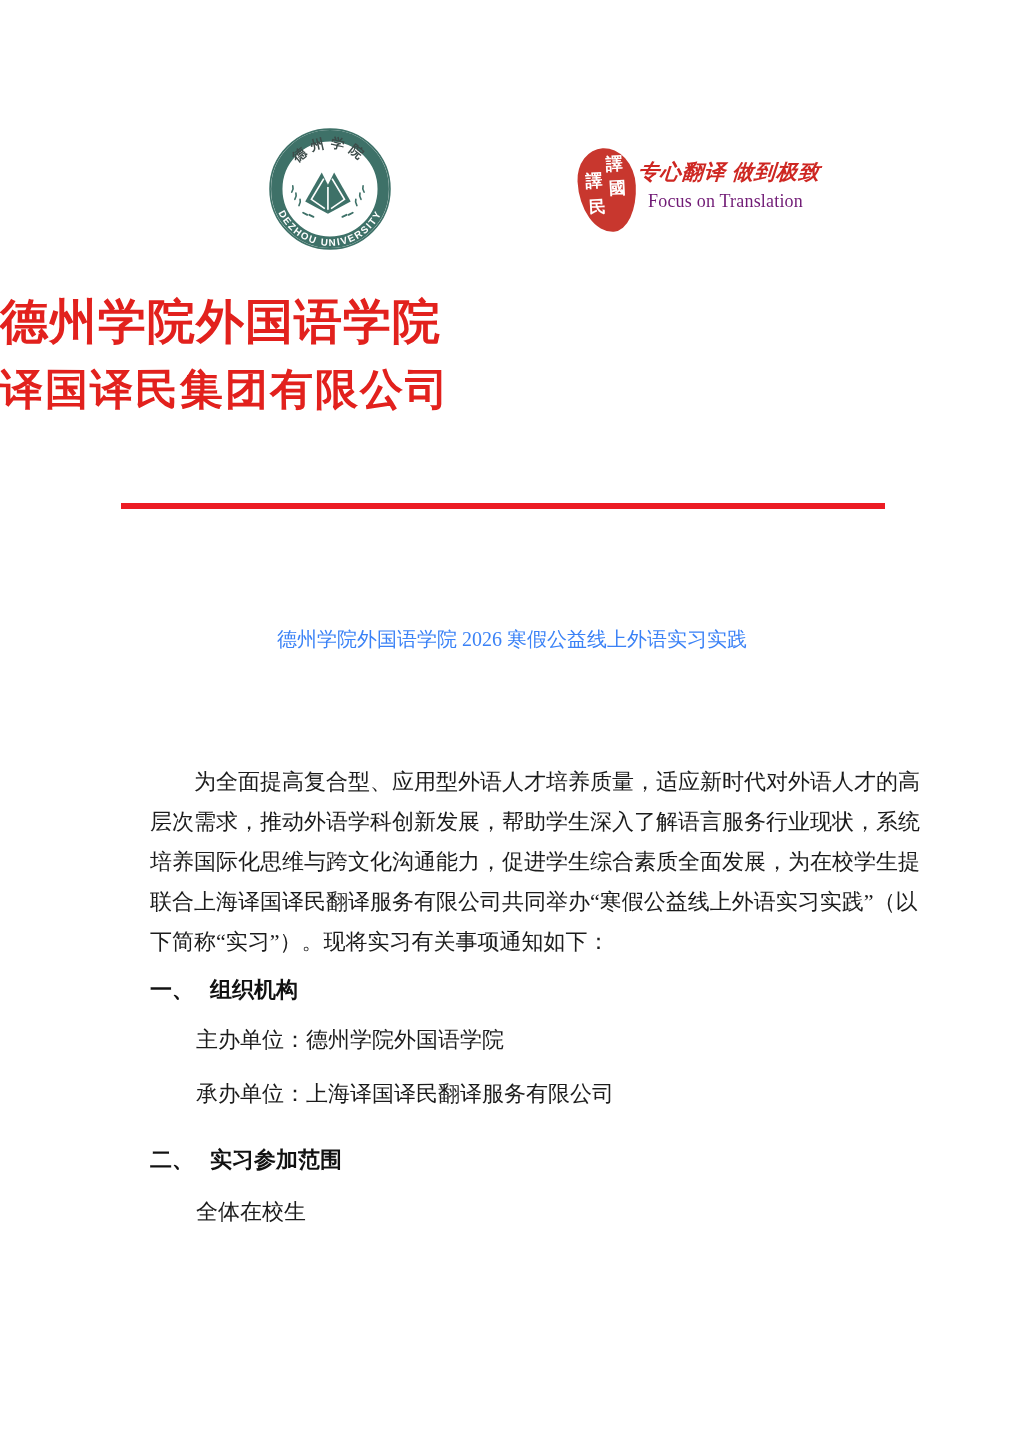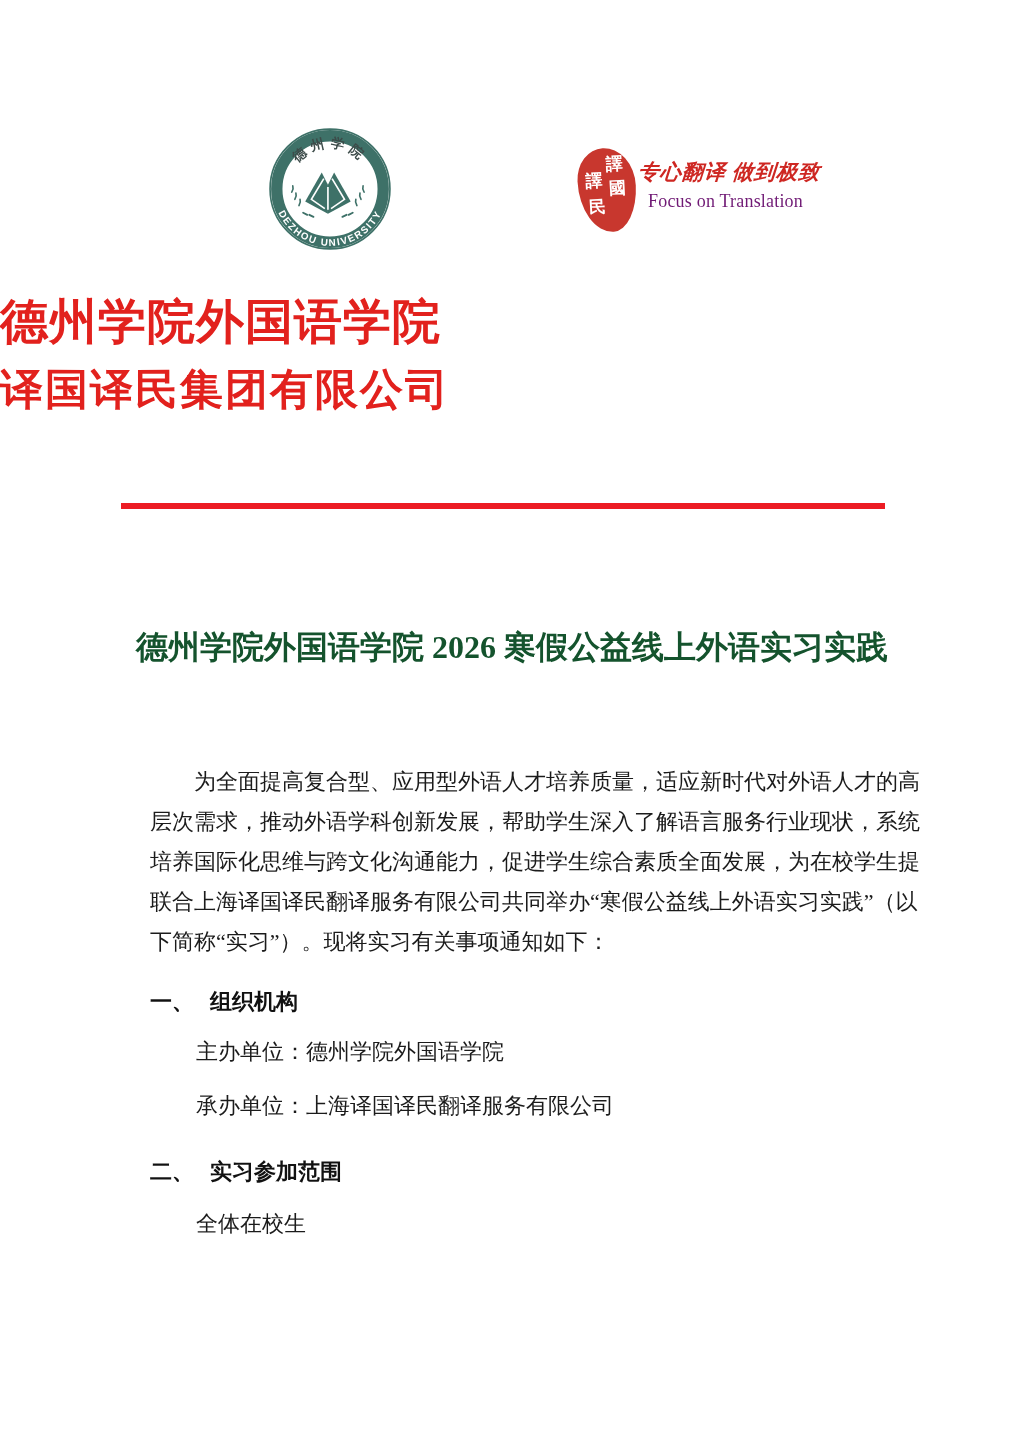--- a/index.html
+++ b/index.html
@@ -50,37 +50,37 @@
   .letterhead1 { top:290px; font-size:48px; line-height:64px; letter-spacing:1px; }
   .letterhead2 { top:360px; font-size:43px; line-height:60px; letter-spacing:2px; }
   .red-rule {
     position:absolute; left:121px; top:503px; width:764px; height:6px;
     background:#ec1c24;
   }
 
   
   .doc-title {
     position:absolute; left:0; top:626px; width:1024px; text-align:center;
-    font-size:32px; font-weight:bold; color:#14532d; white-space:nowrap;
+    font-size:20px; font-weight:normal; color:#3b82f6; white-space:nowrap;
   }
   .body-col {
     position:absolute; left:150px; top:742px; width:747px;
     font-size:22px; color:#1b1b1b;
   }
   .salutation { line-height:40px; }
   .para { margin-top:20px; }
   .pline { line-height:40px; white-space:nowrap; }
   .pline.indent { text-indent:44px; }
   .sec-h {
     line-height:40px; font-weight:bold; color:#111;
     font-family:"Liberation Sans","DejaVu Sans",sans-serif;
     font-size:22px;
   }
   .sec-h .marker { margin-right:16px; }
-  .sec-h.s1 { margin-top:20px; }
+  .sec-h.s1 { margin-top:8px; }
   .sec-h.s2 { margin-top:26px; }
   .item { line-height:40px; padding-left:46px; }
   .item.i1 { margin-top:10px; }
   .item.i2 { margin-top:14px; }
   .item.i3 { margin-top:12px; }
 </style>
 </head>
 <body>
 
 <div class="page">

